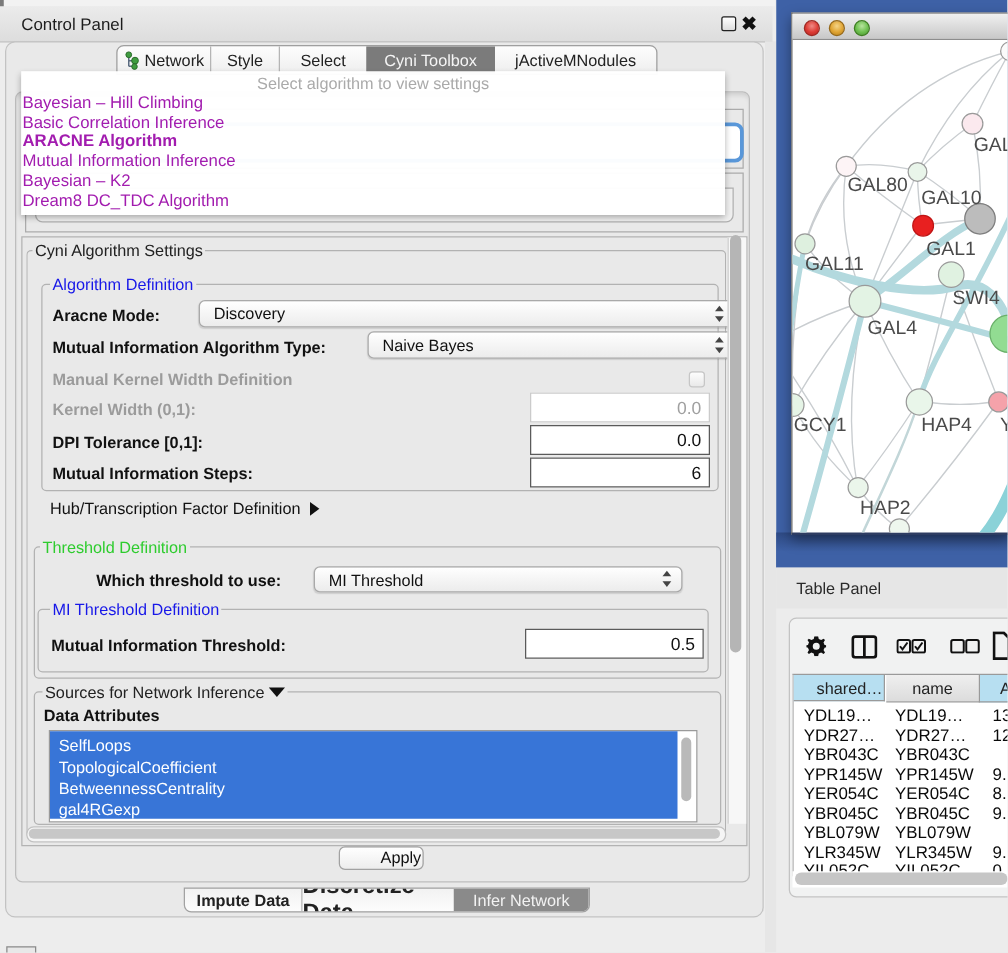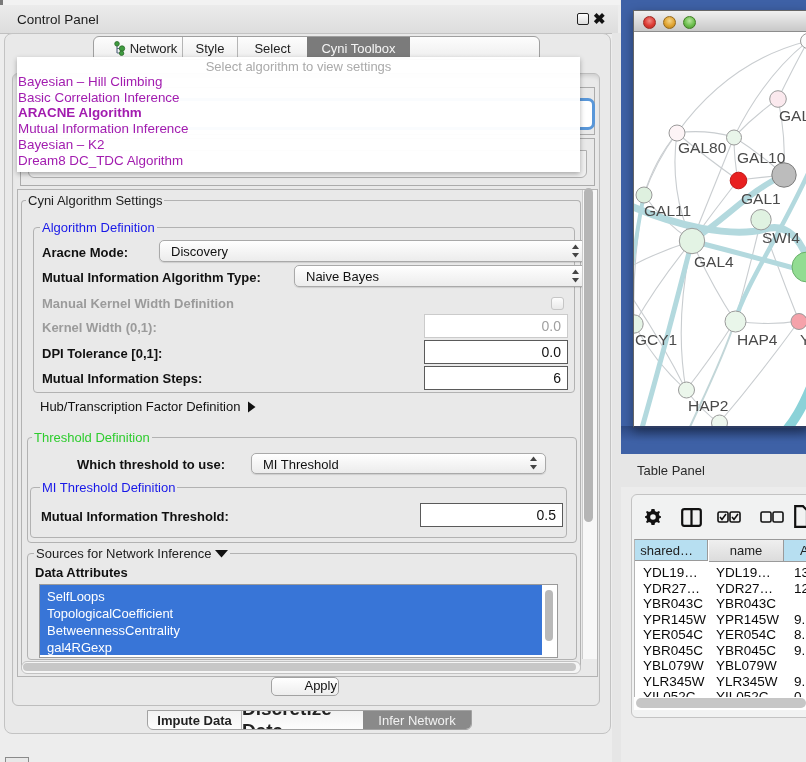--- a/index.html
+++ b/index.html
@@ -22,31 +22,32 @@
 
 <div class="ab" style="left:0;top:0;width:620px;height:5px;background:#f2f2f2;"></div>
 <div class="ab" style="left:0;top:0;width:3px;height:8px;background:#7a7a7a;"></div>
 <div class="ab" style="left:0;top:5px;width:618px;height:28px;background:linear-gradient(#ebebeb,#dddddd);border-bottom:1px solid #c0c0c0;"></div>
 <div class="ab" style="left:17px;top:12px;font-size:13.5px;color:#1c1c1c;">Control Panel</div>
 <div class="ab" style="left:577px;top:13px;width:10px;height:10px;border:1.5px solid #222;border-radius:2px;background:linear-gradient(#fff,#ddd);"></div>
 <div class="ab" style="left:593px;top:10px;font-size:15px;font-weight:bold;color:#111;">✖</div>
 
 <div class="ab" style="left:4px;top:33px;width:605px;height:699px;background:#e9e9e9;border:1px solid #c3c3c3;border-radius:8px;"></div>
 
-<div class="ab" style="left:93px;top:36px;width:431px;height:22px;border:1px solid #9f9f9f;border-radius:6px 6px 0 0;overflow:hidden;display:flex;background:linear-gradient(#fdfdfd,#eeeeee);padding-left:14px;">
+<div class="ab" style="left:93px;top:36px;width:431px;height:22px;border:1px solid #9f9f9f;border-radius:6px 6px 0 0;overflow:hidden;display:flex;background:linear-gradient(#fdfdfd,#eeeeee);">
  <div style="width:74px;height:100%;display:flex;align-items:center;justify-content:center;font-size:13px;color:#222;border-right:1px solid #b5b5b5;">
   <svg width="13" height="16" viewBox="0 0 13 16" style="margin-right:4px;">
    <path d="M4 4 L4 13 M4 8.5 L8.5 8.5 M4 13 L8 13" stroke="#5a6b80" stroke-width="1.2" fill="none"></path>
    <circle cx="4" cy="3.8" r="2.3" fill="#3f9c3f" stroke="#2a6b2a" stroke-width="0.8"></circle>
    <circle cx="9" cy="8.5" r="2.7" fill="#3f9c3f" stroke="#2a6b2a" stroke-width="0.8"></circle>
    <circle cx="8.6" cy="13.3" r="2.2" fill="#3f9c3f" stroke="#2a6b2a" stroke-width="0.8"></circle>
   </svg>Network</div>
  <div style="width:54px;height:100%;display:flex;align-items:center;justify-content:center;font-size:13px;color:#222;border-right:1px solid #b5b5b5;">Style</div>
  <div style="width:69px;height:100%;display:flex;align-items:center;justify-content:center;font-size:13px;color:#222;">Select</div>
  <div style="width:103px;height:100%;display:flex;align-items:center;justify-content:center;font-size:13px;color:#f5f5f5;background:#7b7b7b;">Cyni Toolbox</div>
+ <div style="flex:1;height:100%;display:flex;align-items:center;justify-content:center;font-size:13px;color:#222;">jActiveMNodules</div>
 </div>
 
 <div class="ab" style="left:12px;top:73px;width:586px;height:631px;background:#e9e9e9;border:1px solid #bdbdbd;border-radius:6px;box-shadow:inset 0 4px 4px -2px rgba(0,0,0,0.12);"></div>
 
 <div class="ab" style="left:20px;top:87px;width:573px;height:46px;border:1px solid #ababab;background:#e9e9e9;"></div>
 <div class="ab" style="left:28px;top:98px;width:561px;height:26px;border:3px solid #5997d9;border-radius:7px;background:#fff;"></div>
 
 <div class="ab" style="left:20px;top:138px;width:573px;height:46px;border:1px solid #ababab;background:#e9e9e9;"></div>
 <div class="ab" style="left:28px;top:150px;width:557px;height:26px;border:1px solid #b0b0b0;border-radius:0 0 6px 6px;background:#f0f0f0;"></div>
 
@@ -242,20 +243,20 @@
 </svg>
 <svg class="ab" style="left:760px;top:511px;" width="24" height="12" viewBox="0 0 24 12">
  <rect x="1" y="1" width="10" height="10" rx="1.5" fill="none" stroke="#111" stroke-width="1.6"></rect>
  <rect x="13" y="1" width="10" height="10" rx="1.5" fill="none" stroke="#111" stroke-width="1.6"></rect>
 </svg>
 <svg class="ab" style="left:794px;top:505px;" width="14" height="23" viewBox="0 0 14 23">
  <path d="M1.2 1.2 L9 1.2 L13 5.2 L13 21.8 L1.2 21.8 Z" fill="none" stroke="#111" stroke-width="2.2"></path>
 </svg>
 
 <div class="ab" style="left:634px;top:539px;width:172px;height:161px;background:#fff;border-left:1px solid #b5b5b5;border-top:1px solid #9a9a9a;"></div>
-<div class="ab" style="left:635px;top:540px;width:73px;height:21px;background:#b7dff1;border-right:1px solid #9a9a9a;border-bottom:1px solid #9a9a9a;font-size:13px;color:#222;text-align:right;padding-right:14px;line-height:21px;box-sizing:border-box;">shared…</div>
+<div class="ab" style="left:635px;top:540px;width:73px;height:21px;background:#b7dff1;border-right:1px solid #9a9a9a;border-bottom:1px solid #9a9a9a;font-size:13px;color:#222;text-align:right;padding-right:1px;line-height:21px;box-sizing:border-box;">shared…</div>
 <div class="ab" style="left:709px;top:540px;width:74px;height:21px;background:linear-gradient(#efefef,#dcdcdc);border-right:1px solid #9a9a9a;border-bottom:1px solid #9a9a9a;font-size:13px;color:#222;text-align:center;line-height:21px;">name</div>
 <div class="ab" style="left:784px;top:540px;width:22px;height:21px;background:#b7dff1;border-bottom:1px solid #9a9a9a;font-size:13px;color:#222;line-height:21px;padding-left:16px;">A</div>
 <div class="ab" style="left:643px;top:565px;width:70px;font-size:13.5px;line-height:15.5px;color:#0a0a0a;white-space:nowrap;">YDL19…<br>YDR27…<br>YBR043C<br>YPR145W<br>YER054C<br>YBR045C<br>YBL079W<br>YLR345W<br>YIL052C</div>
 <div class="ab" style="left:716px;top:565px;width:70px;font-size:13.5px;line-height:15.5px;color:#0a0a0a;white-space:nowrap;">YDL19…<br>YDR27…<br>YBR043C<br>YPR145W<br>YER054C<br>YBR045C<br>YBL079W<br>YLR345W<br>YIL052C</div>
 <div class="ab" style="left:794px;top:565px;width:20px;font-size:13.5px;line-height:15.5px;color:#0a0a0a;white-space:nowrap;">13<br>12<br>&nbsp;<br>9.<br>8.<br>9.<br>&nbsp;<br>9.<br>0.</div>
 <div class="ab" style="left:634px;top:697px;width:172px;height:13px;background:#fff;"></div>
 <div class="ab" style="left:636px;top:698px;width:170px;height:10px;background:#c6c6c6;border-radius:5px;"></div>
 
 </body></html>

